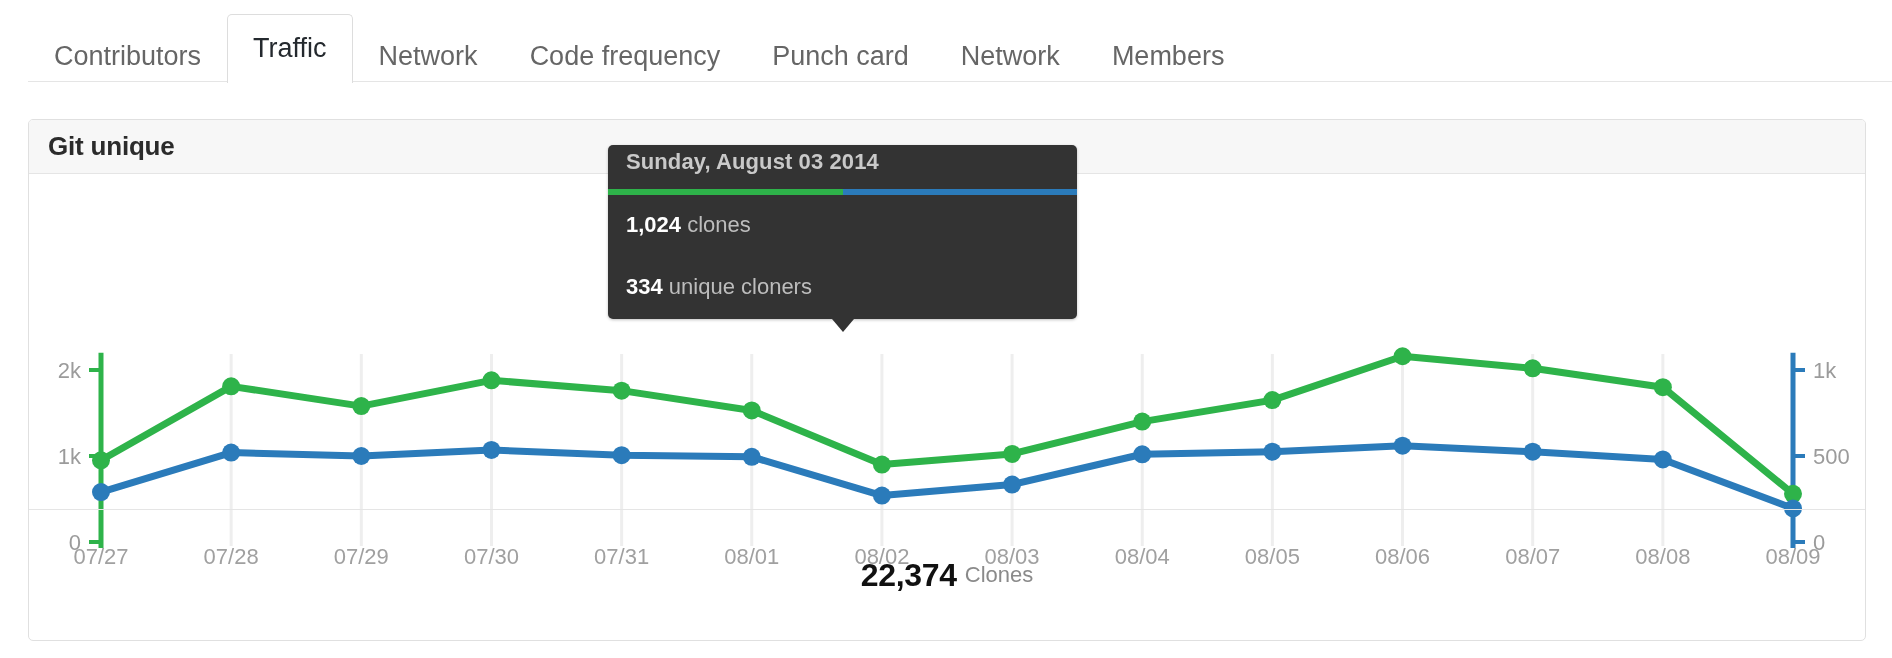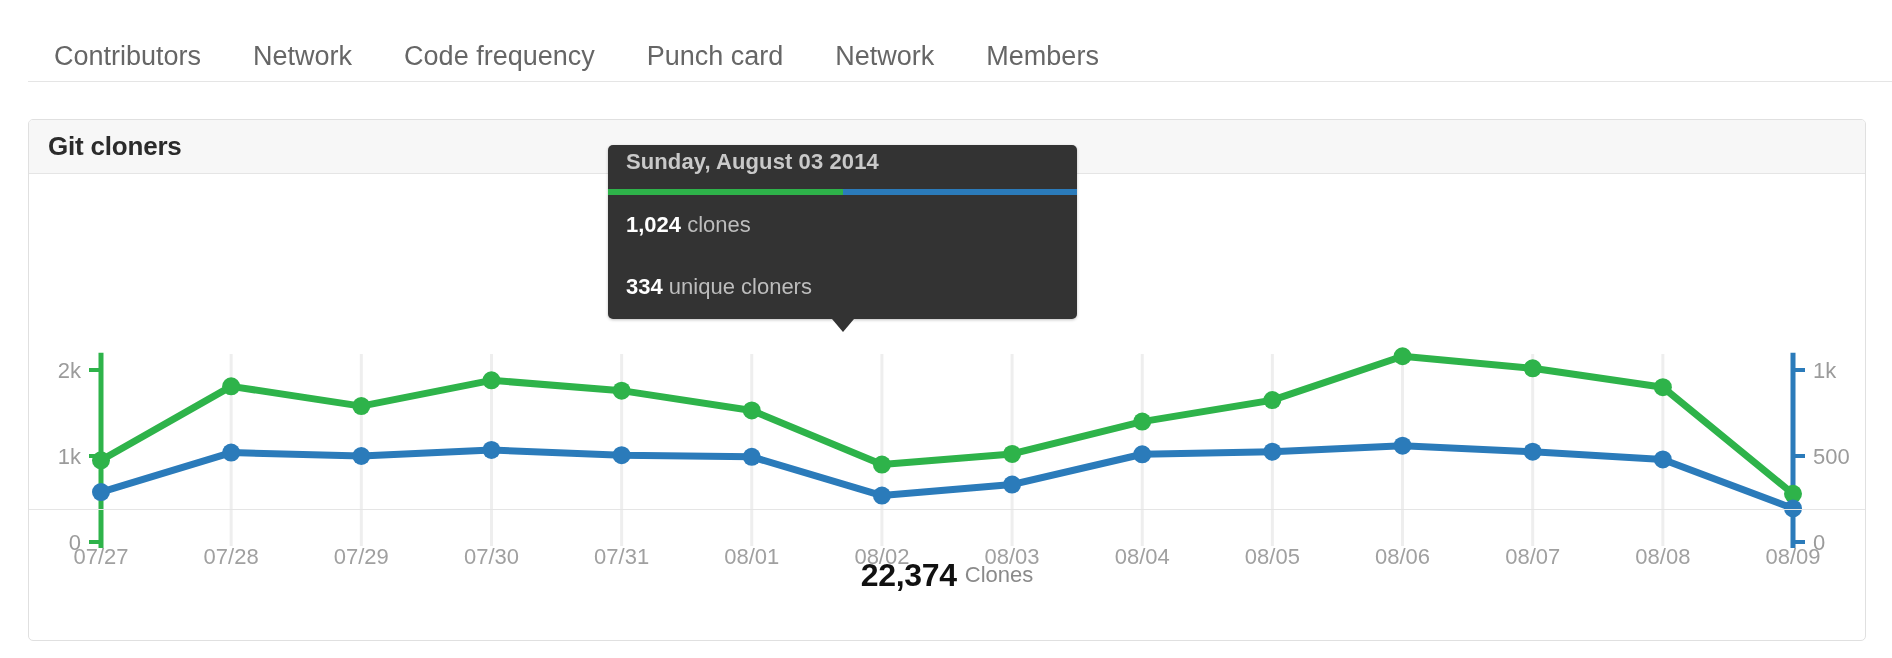--- a/index.html
+++ b/index.html
@@ -146,33 +146,34 @@
   }
 </style>
 </head>
 <body>
 
 <div id="root">
 
   <nav class="tabnav">
     <div class="tabs">
         <div class="tab">Contributors</div>
+        <div class="tab active">Traffic</div>
         <div class="tab">Network</div>
         <div class="tab">Code frequency</div>
         <div class="tab">Punch card</div>
         <div class="tab">Network</div>
         <div class="tab">Members</div>
       </div>
     <div class="tabnav-underline"></div>
   </nav>
 
   <section class="card">
 
     <div class="card-header">
-      <span class="card-title">Git cloners</span>
+      <span class="card-title">Git unique</span>
     </div>
 
     <div class="graph-wrap">
       <svg class="graph-svg" width="1836" height="391" viewBox="0 0 1836 391">
         <g id="chart-gridlines">
             <line x1="202.15384615384616" y1="180" x2="202.15384615384616" y2="372" stroke="#eeeeee" stroke-width="3"></line>
             <line x1="332.3076923076923" y1="180" x2="332.3076923076923" y2="372" stroke="#eeeeee" stroke-width="3"></line>
             <line x1="462.46153846153845" y1="180" x2="462.46153846153845" y2="372" stroke="#eeeeee" stroke-width="3"></line>
             <line x1="592.6153846153846" y1="180" x2="592.6153846153846" y2="372" stroke="#eeeeee" stroke-width="3"></line>
             <line x1="722.7692307692308" y1="180" x2="722.7692307692308" y2="372" stroke="#eeeeee" stroke-width="3"></line>

